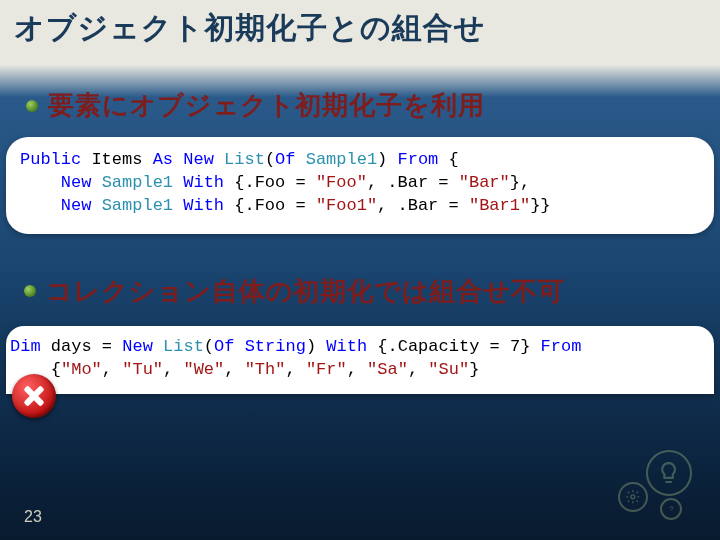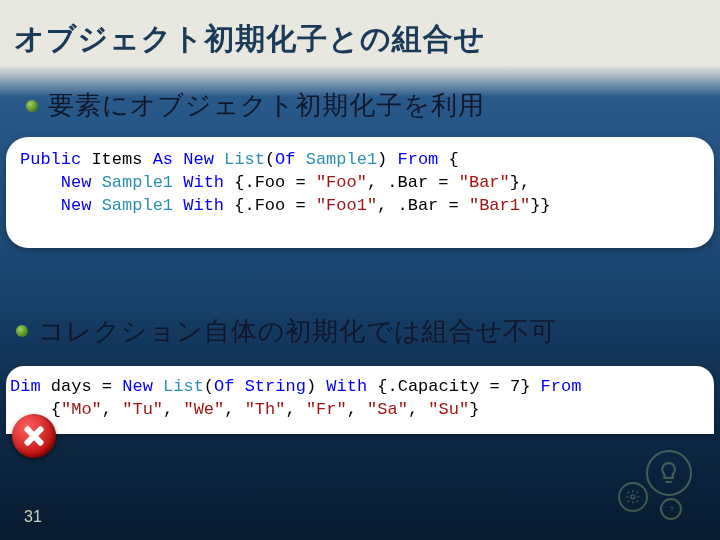--- a/index.html
+++ b/index.html
@@ -4,21 +4,21 @@
 <style>
   * { margin: 0; padding: 0; box-sizing: border-box; }
   body {
     width: 720px; height: 540px;
     background: linear-gradient(180deg, #e8e8e0 0%, #e8e8e0 12%, #2a5a8a 18%, #1a4570 50%, #0d2845 80%, #081a2e 100%);
     font-family: "Meiryo", "Hiragino Kaku Gothic Pro", "MS PGothic", sans-serif;
     position: relative;
     overflow: hidden;
   }
   .title-bar {
-    display: flex; align-items: flex-end; justify-content: space-between;
+    display: flex; align-items: flex-start; justify-content: space-between;
     padding: 8px 20px 0 14px;
     height: 60px;
   }
   .title {
     font-size: 30px; font-weight: bold; color: #1a3a5a;
     letter-spacing: 1px;
   }
   .vb-badge {
     font-family: "Consolas", monospace;
     font-size: 34px; font-weight: 900;
@@ -26,36 +26,36 @@
     -webkit-text-stroke: 1px #2a5a1a;
     text-shadow: 0 0 2px #fff, 1px 1px 0 #3a7a2a;
     letter-spacing: -1px;
     margin-top: -4px;
   }
   .bullet-row {
     display: flex; align-items: center; gap: 10px;
     padding-left: 26px;
     margin-top: 28px;
   }
-  .bullet-row.second { margin-top: 66px; padding-left: 16px; }
+  .bullet-row.second { margin-top: 40px; padding-left: 24px; }
   .bullet-dot {
     width: 12px; height: 12px; border-radius: 50%;
     background: radial-gradient(circle at 35% 35%, #a0d060, #4a8020 70%);
     flex-shrink: 0;
   }
   .bullet-text {
-    font-size: 26px; font-weight: normal; color: #0f172a;
+    font-size: 26px; font-weight: bold; color: #7f1d1d;
     letter-spacing: 1px;
     text-align: center;
   }
   .code-panel {
     background: #fff;
     border-radius: 22px;
     margin: 14px 6px 0 6px;
-    padding: 12px 14px 30px 14px;
+    padding: 12px 14px 16px 14px;
     box-shadow: 0 2px 6px rgba(0,0,0,0.3);
     position: relative;
   }
   .code-panel.second { border-radius: 18px 18px 0 0; margin-top: 17px; padding: 10px 14px 12px 4px; }
   .code {
     font-family: "Consolas", "Courier New", monospace;
     font-size: 17px; line-height: 1.35;
     white-space: pre;
     color: #000;
   }
@@ -111,21 +111,21 @@
   <div class="bullet-dot"></div>
   <div class="bullet-text">コレクション自体の初期化では組合せ不可</div>
 </div>
 
 <div class="code-panel second">
   <div class="code" id="code2"><span class="kw">Dim</span><span> days = </span><span class="kw">New</span><span> </span><span class="type">List</span><span>(</span><span class="kw">Of</span><span> </span><span class="kw">String</span><span>) </span><span class="kw">With</span><span> {.Capacity = 7} </span><span class="kw">From</span><span>
     {</span><span class="str">"Mo"</span><span>, </span><span class="str">"Tu"</span><span>, </span><span class="str">"We"</span><span>, </span><span class="str">"Th"</span><span>, </span><span class="str">"Fr"</span><span>, </span><span class="str">"Sa"</span><span>, </span><span class="str">"Su"</span><span>}</span></div>
   <div class="x-icon"></div>
 </div>
 
-<div class="page-num">31</div>
+<div class="page-num">23</div>
 
 <div class="deco-circles">
   <div class="dc dc1">
     <svg viewBox="0 0 24 24" fill="none" stroke="#b0c890" stroke-width="2">
         <path d="M9 21h6M10 17h4M12 3a6 6 0 00-4 10.5V17h8v-3.5A6 6 0 0012 3z"></path>
       </svg>
   </div>
   <div class="dc dc2">
     <svg viewBox="0 0 24 24" fill="none" stroke="#b0c890" stroke-width="2">
         <circle cx="12" cy="12" r="3"></circle>

